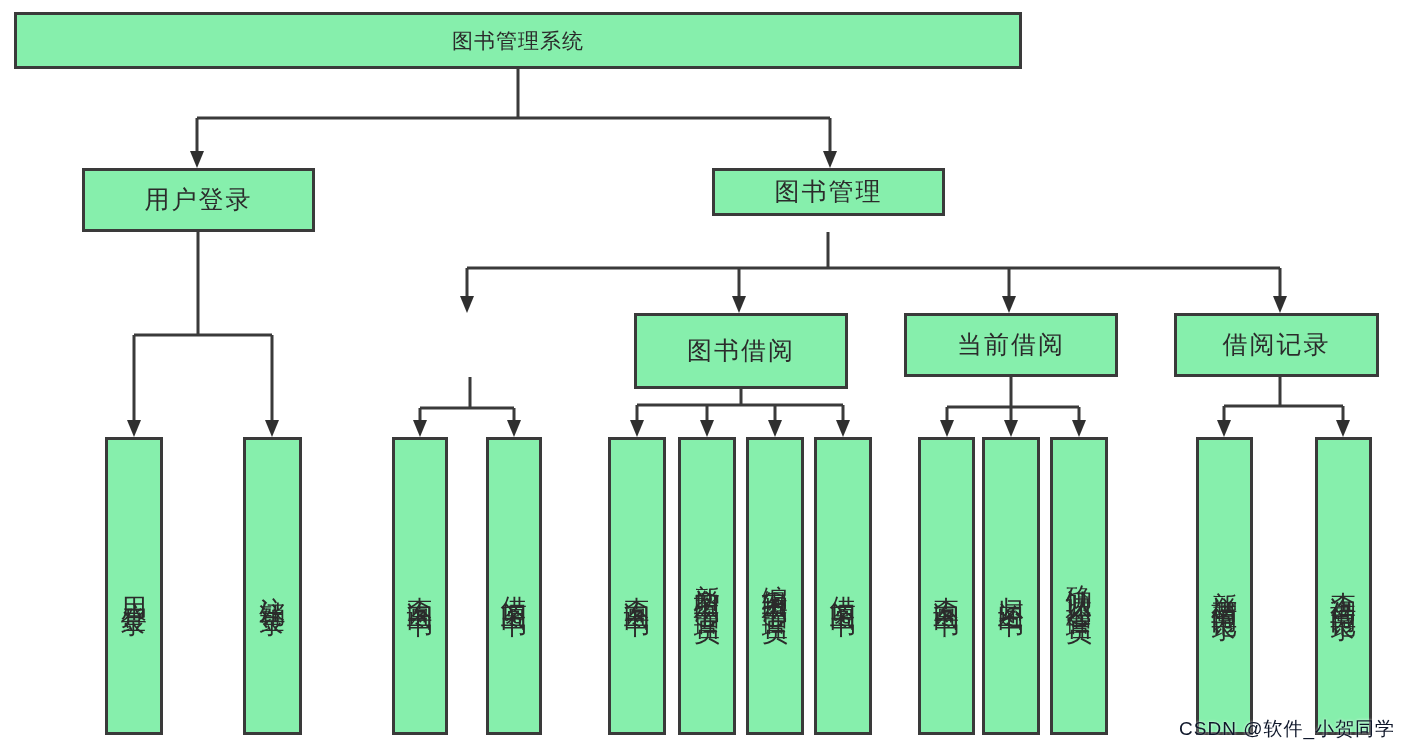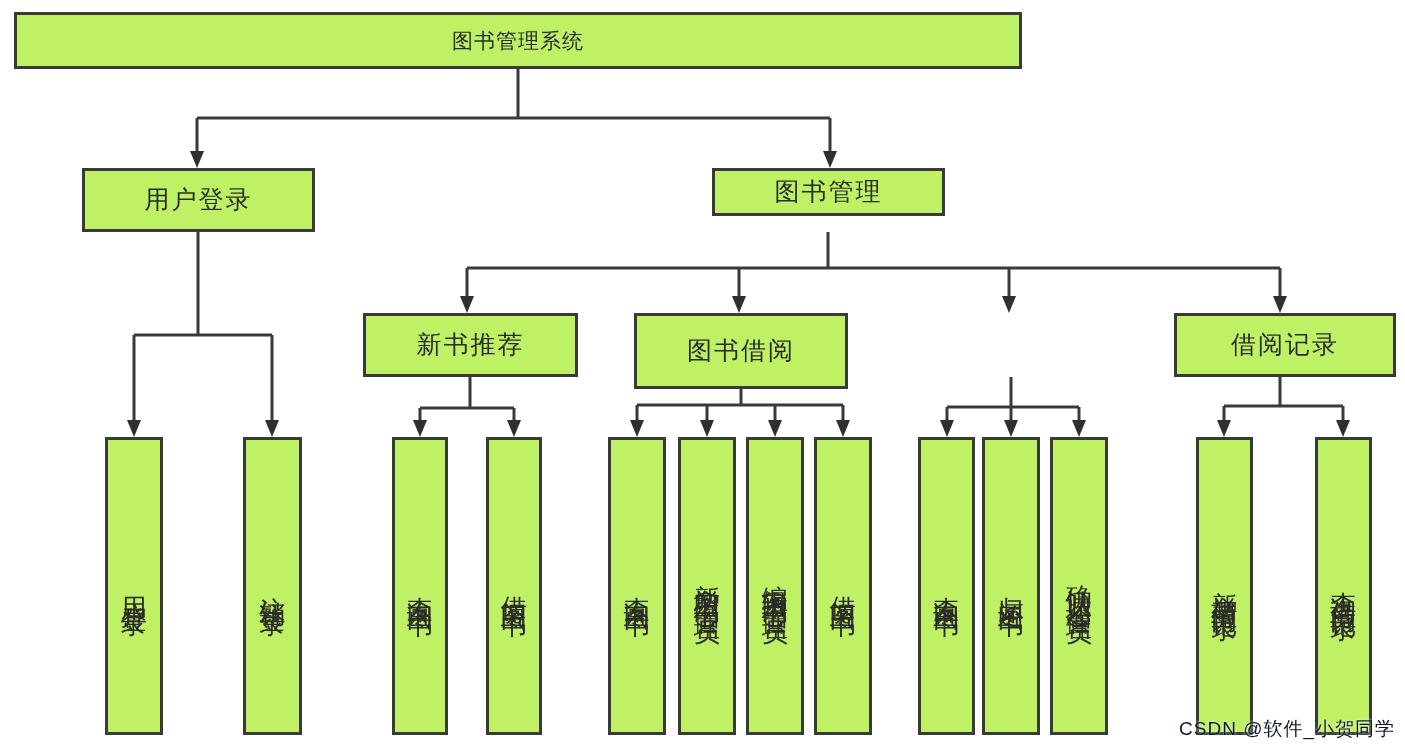--- a/index.html
+++ b/index.html
@@ -4,21 +4,21 @@
 <style>
   html,body { margin:0; padding:0; background:#ffffff; }
   .canvas {
     position:relative; width:1405px; height:747px; background:#ffffff;
     font-family:"Liberation Sans","DejaVu Sans",sans-serif;
     overflow:hidden;
   }
   .connectors { position:absolute; left:0; top:0; width:1405px; height:747px; pointer-events:none; }
   .box {
     position:absolute; box-sizing:border-box;
-    border:3px solid #3a3a3a; background:#bef264; color:#2b2b2b;
+    border:3px solid #3a3a3a; background:#86efac; color:#2b2b2b;
     display:flex; align-items:center; justify-content:center;
     text-align:center; line-height:1.1;
   }
   .root  { font-size:21px; letter-spacing:1px; }
   .hbox  { font-size:25px; letter-spacing:2px; }
   .vbox  {
     writing-mode:vertical-rl; text-orientation:mixed;
     font-size:26px; letter-spacing:5px;
   }
   .watermark {
@@ -64,23 +64,23 @@
       <polygon points="1217,420 1231,420 1224,437"></polygon>
       <polygon points="1336,420 1350,420 1343,437"></polygon>
     </g>
   </svg>
 
   <div class="box root" style="left:14px; top:12px; width:1008px; height:57px;">图书管理系统</div>
 
   <div class="box hbox" style="left:82px; top:168px; width:233px; height:64px;">用户登录</div>
   <div class="box hbox" style="left:712px; top:168px; width:233px; height:48px;">图书管理</div>
 
-  <div class="box hbox" style="left:363px; top:313px; width:215px; height:64px;">新书推荐</div>
   <div class="box hbox" style="left:634px; top:313px; width:214px; height:76px;">图书借阅</div>
-  <div class="box hbox" style="left:1174px; top:313px; width:222px; height:64px;">借阅记录</div>
+  <div class="box hbox" style="left:904px; top:313px; width:214px; height:64px;">当前借阅</div>
+  <div class="box hbox" style="left:1174px; top:313px; width:205px; height:64px;">借阅记录</div>
 
   <div class="box vbox" style="left:105px; top:437px; width:58px; height:298px;">用户登录</div>
   <div class="box vbox" style="left:243px; top:437px; width:59px; height:298px;">注销登录</div>
 
   <div class="box vbox" style="left:392px; top:437px; width:56px; height:298px;">查询图书</div>
   <div class="box vbox" style="left:486px; top:437px; width:56px; height:298px;">借阅图书</div>
 
   <div class="box vbox" style="left:608px; top:437px; width:58px; height:298px;">查询图书</div>
   <div class="box vbox" style="left:678px; top:437px; width:58px; height:298px;">新增图书（管理员）</div>
   <div class="box vbox" style="left:746px; top:437px; width:58px; height:298px;">编辑图书（管理员）</div>

